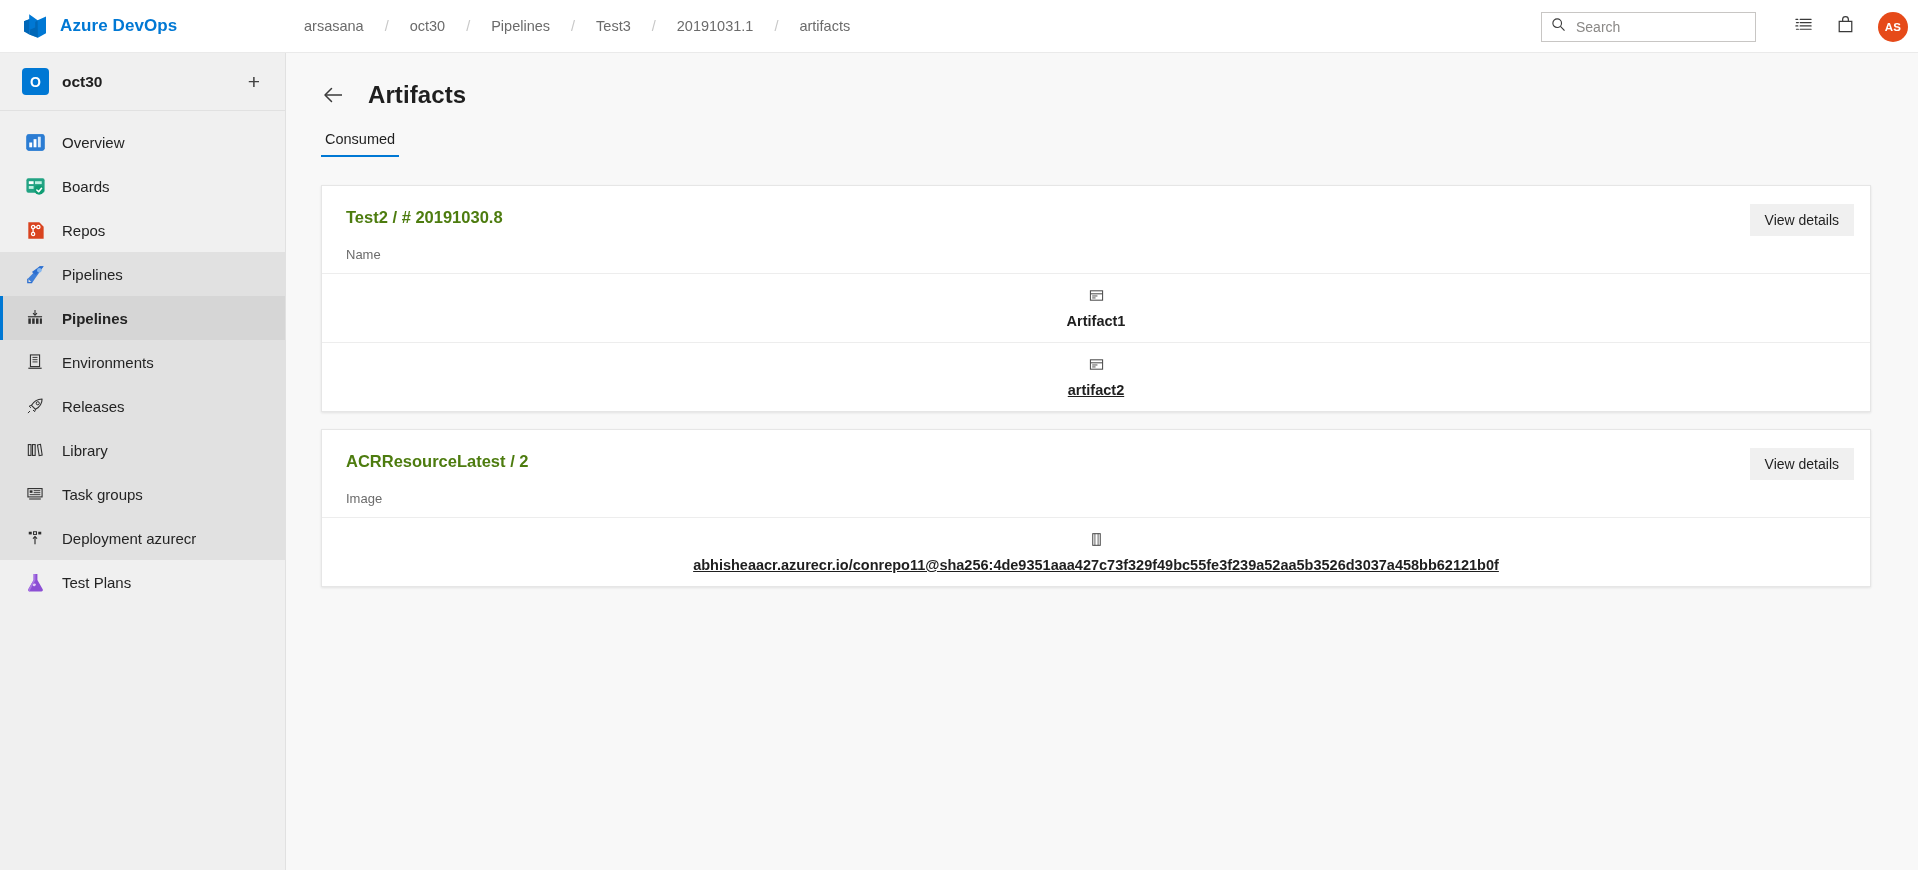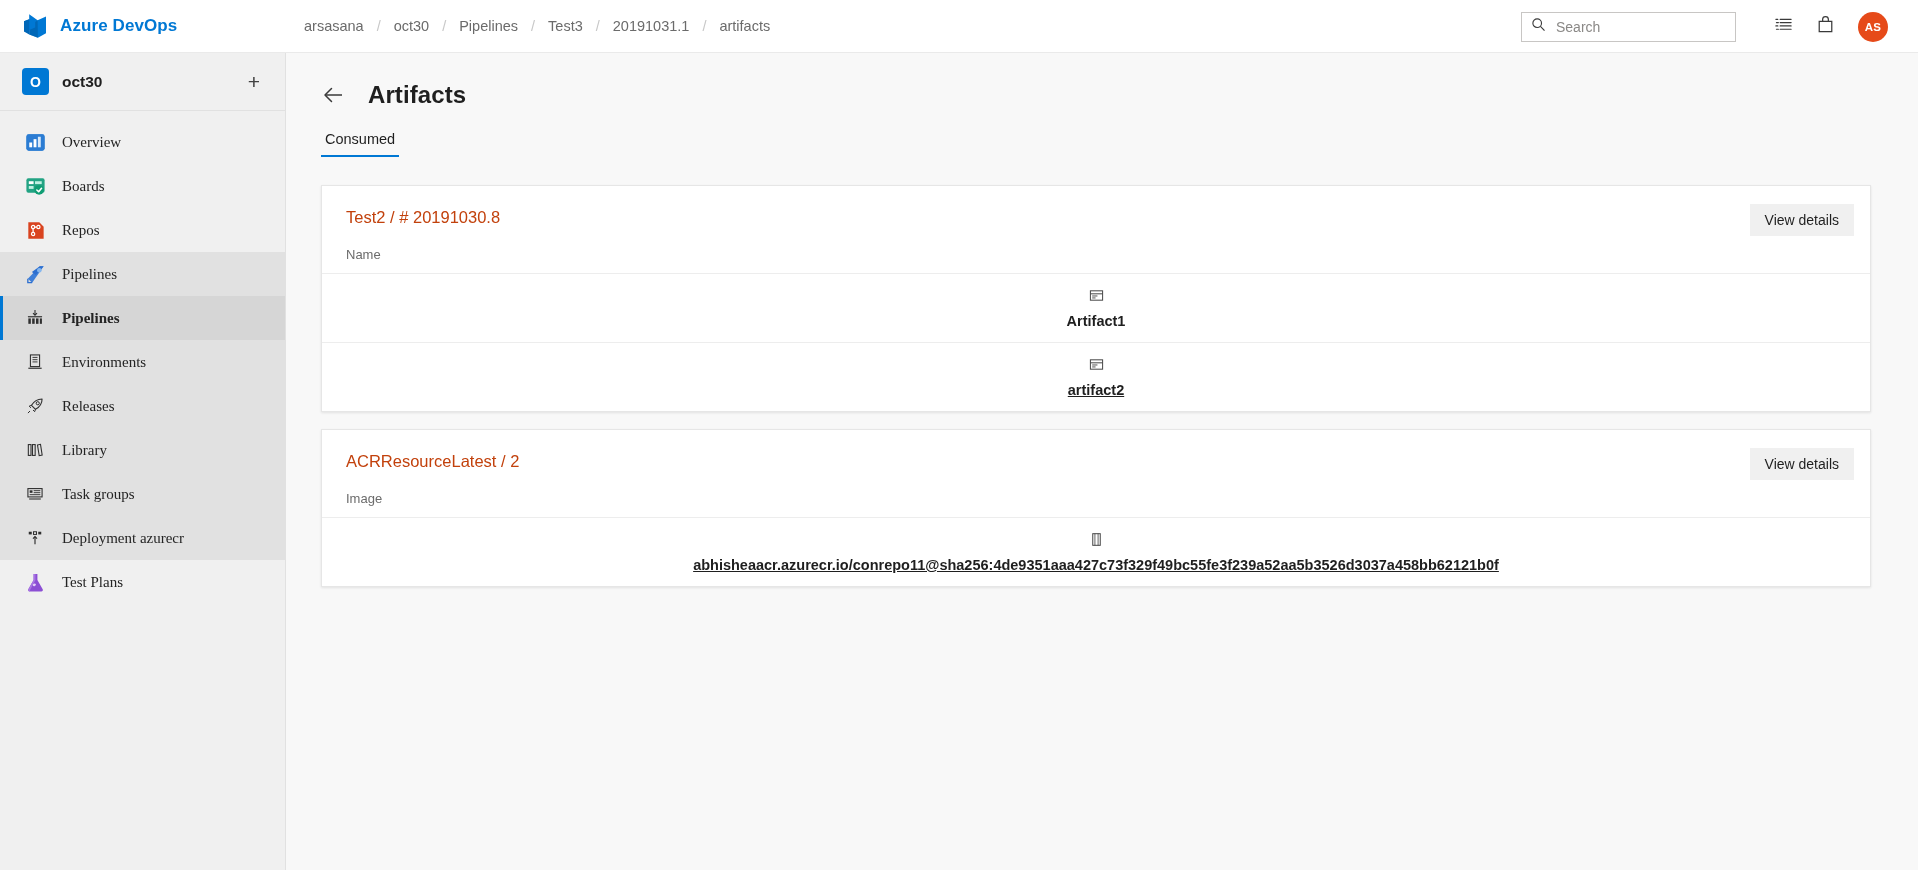--- a/index.html
+++ b/index.html
@@ -25,29 +25,29 @@
     width: 286px; min-width: 286px;
     display: flex; align-items: center; gap: 12px;
     padding-left: 22px;
   }
   .brand-logo { width: 26px; height: 26px; flex: none; }
   .brand-name {
     color: #0078d4; font-size: 17px; font-weight: bold;
     letter-spacing: .1px; white-space: nowrap;
   }
   .breadcrumb {
-    display: flex; align-items: center; gap: 0px;
+    display: flex; align-items: center; gap: 8px;
     font-size: 14.5px; color: #6b6b6b; white-space: nowrap;
     margin-left: 8px;
   }
   .crumb { padding: 0 10px; color: #6b6b6b; cursor: pointer; }
   .crumb-sep { color: #c8c8c8; padding: 0 3px; }
 
   .topbar-right {
-    position: absolute; right: 30px; top: 0; height: 53px;
+    position: absolute; right: 10px; top: 0; height: 53px;
     display: flex; align-items: center; gap: 0px;
   }
   .search-box {
     width: 215px; height: 30px;
     border: 1px solid #c8c6c4; background: #ffffff;
     display: flex; align-items: center; gap: 8px;
     padding: 0 9px; margin-right: 26px;
   }
   .search-box input {
     border: none; outline: none; background: transparent;
@@ -117,21 +117,21 @@
     background: #d6d6d6; font-weight: bold;
   }
   .nav-item.selected::before {
     content: ""; position: absolute; left: 0; top: 0; bottom: 0;
     width: 3px; background: #0078d4;
   }
   .nav-ico {
     width: 26px; height: 26px; margin-right: 14px; flex: none;
     display: flex; align-items: center; justify-content: center;
   }
-  .nav-label { line-height: 1; font-family: Liberation Serif, serif; }
+  .nav-label { line-height: 1; }
 
   .sidebar-footer {
     height: 56px; min-height: 56px;
     display: flex; align-items: center;
     padding-left: 22px; position: relative;
     font-size: 15px; color: #242424; cursor: pointer;
   }
   .collapse-btn {
     position: absolute; right: 18px; top: 50%;
     transform: translateY(-50%);
@@ -177,21 +177,21 @@
     margin: 0 47px 17px 35px;
     background: #ffffff;
     border: 1px solid #e6e6e6;
     box-shadow: 0 1.2px 2.4px rgba(0,0,0,.09);
   }
   .card-head {
     position: relative;
     padding: 22px 24px 0 24px;
   }
   .card-title {
-    font-size: 16.5px; color: #c2410c; font-weight: 400;
+    font-size: 16.5px; color: #4d7c0f; font-weight: 700;
     white-space: nowrap;
   }
   .card-action {
     position: absolute; right: 16px; top: 18px;
     background: #f0f0f0; border: none;
     font-family: "Liberation Sans", sans-serif;
     font-size: 14px; color: #1f1f1f;
     padding: 8px 15px; cursor: pointer;
   }
   .col-head {

